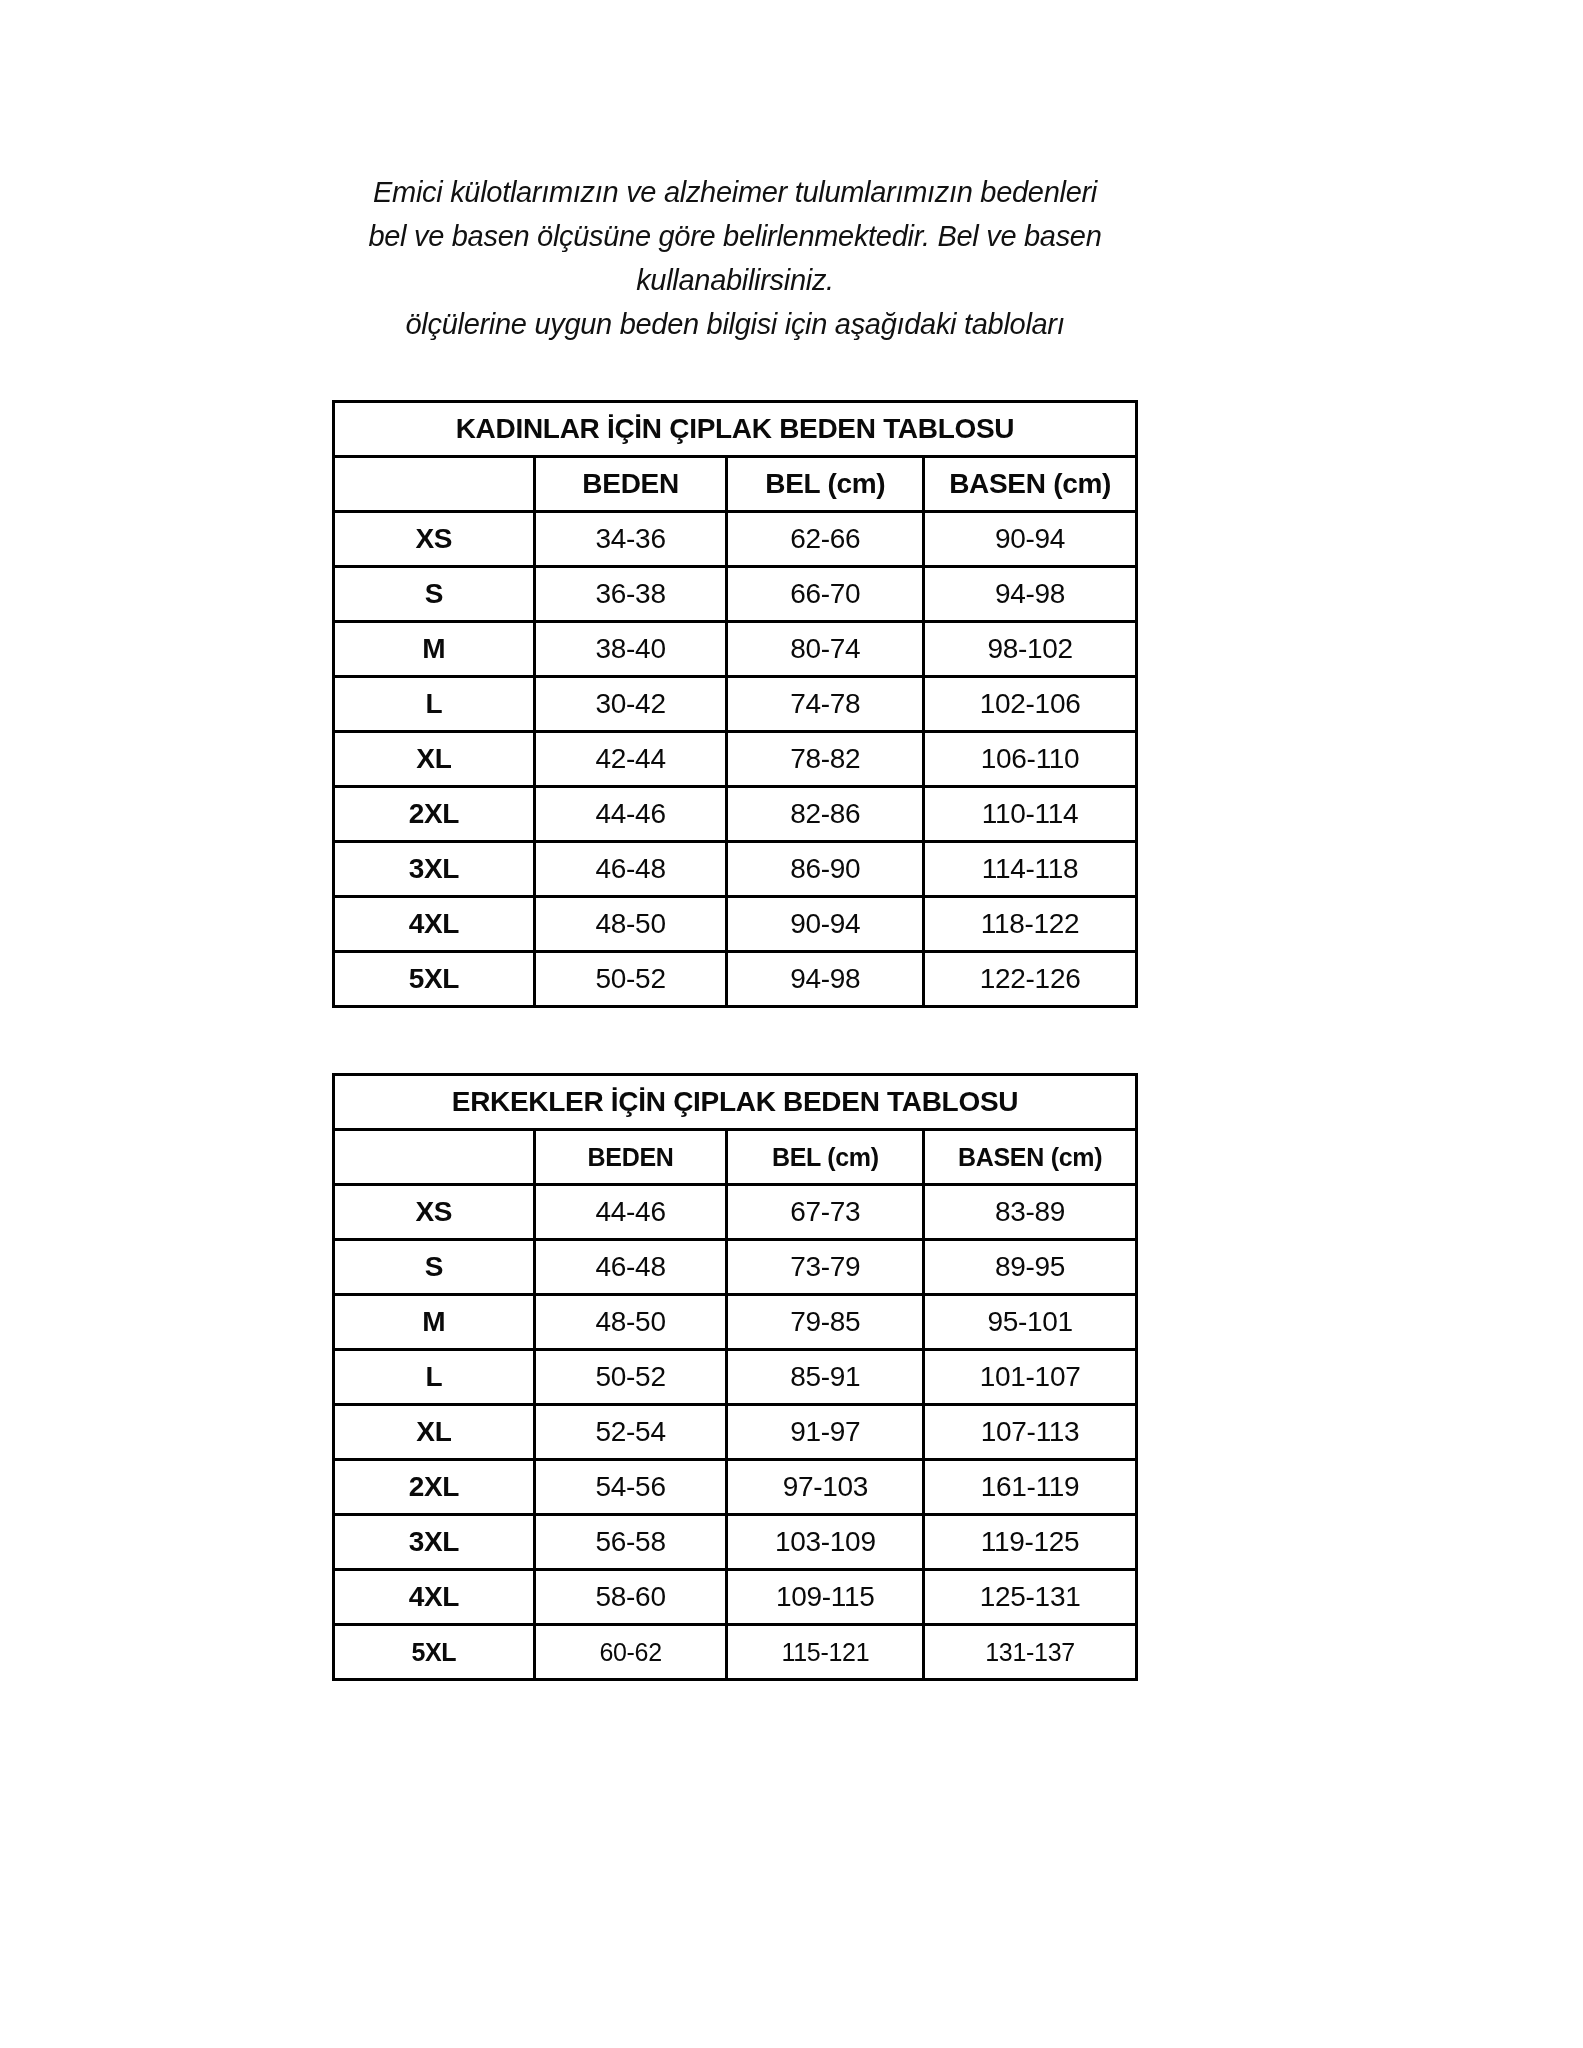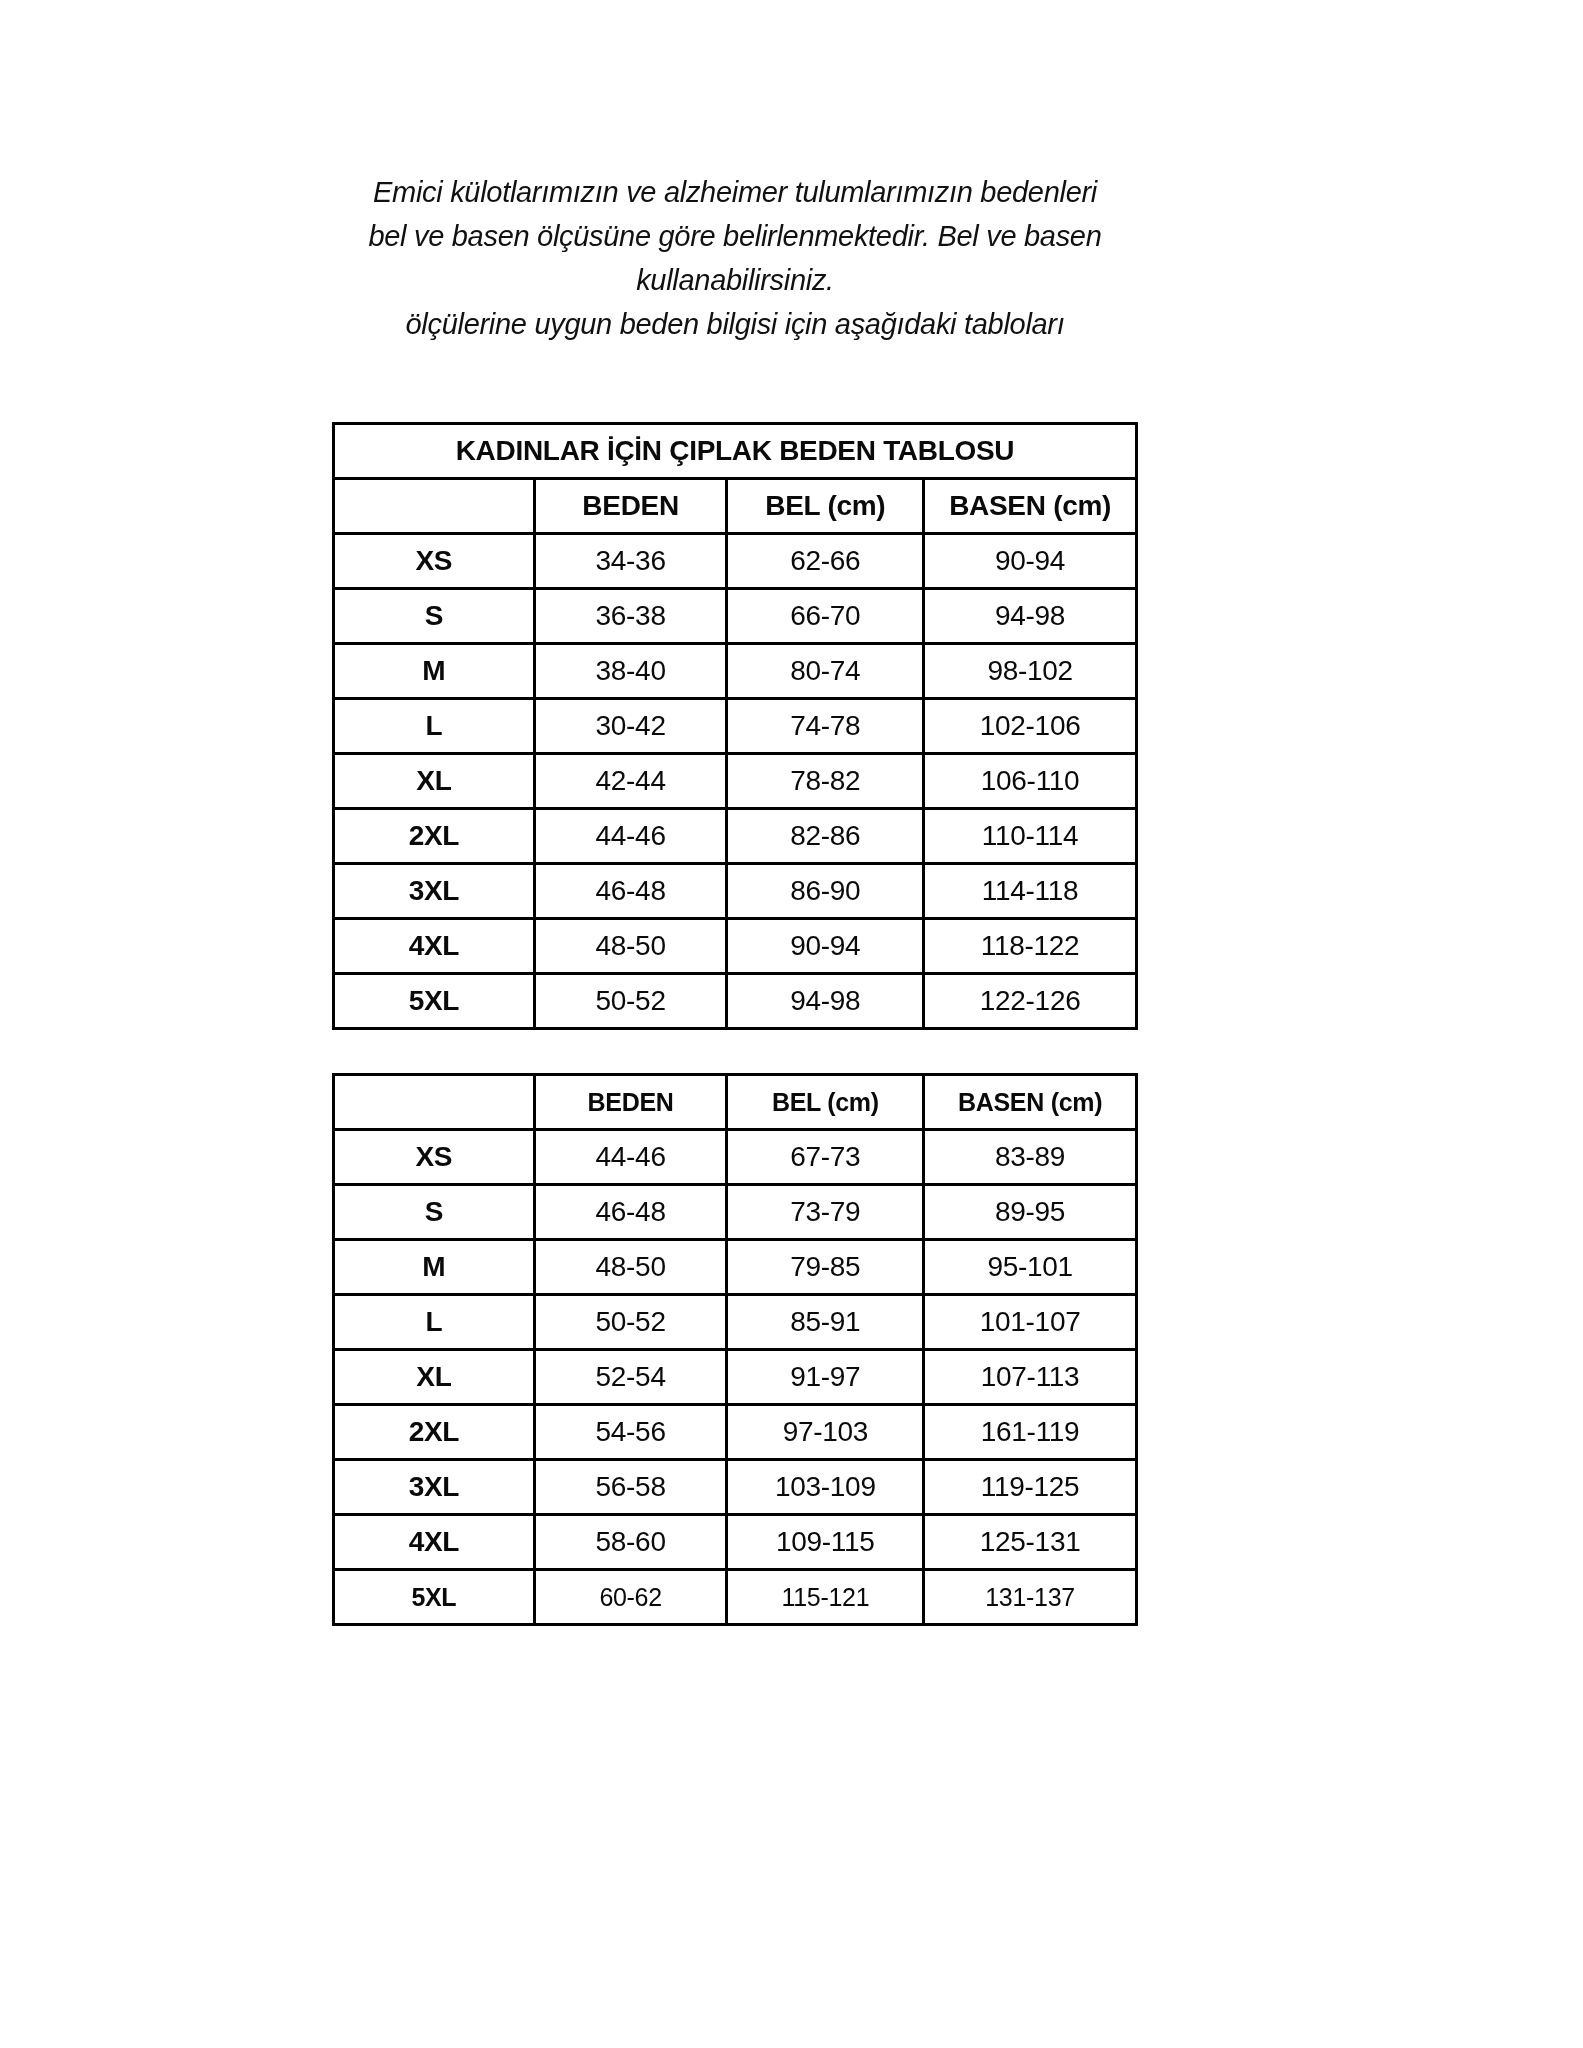--- a/index.html
+++ b/index.html
@@ -30,21 +30,21 @@
   .intro-line {
     white-space: nowrap;
   }
   table.size-table {
     position: absolute;
     left: 332px;
     width: 806px;
     border-collapse: collapse;
     table-layout: fixed;
   }
-  #table-women { top: 422px; }
+  #table-women { top: 400px; }
   #table-men   { top: 1073px; }
   table.size-table td {
     border: 3px solid #000000;
     height: 52px;
     padding: 0;
     text-align: center;
     vertical-align: middle;
     font-size: 28px;
     letter-spacing: -0.3px;
     color: #0a0a0a;
@@ -153,20 +153,23 @@
 </table>
 
 <table class="size-table" id="table-men">
   <colgroup>
     <col style="width:25%">
     <col style="width:24%">
     <col style="width:24.5%">
     <col style="width:26.5%">
   </colgroup>
   <tbody>
+    <tr class="title-row">
+      <td class="title-cell" colspan="4">ERKEKLER İÇİN ÇIPLAK BEDEN TABLOSU</td>
+    </tr>
     <tr class="header-row">
       <td></td>
       <td>BEDEN</td>
       <td>BEL (cm)</td>
       <td>BASEN (cm)</td>
     </tr>
   </tbody>
   <tbody>
       <tr>
         <td class="size-label">XS</td>

